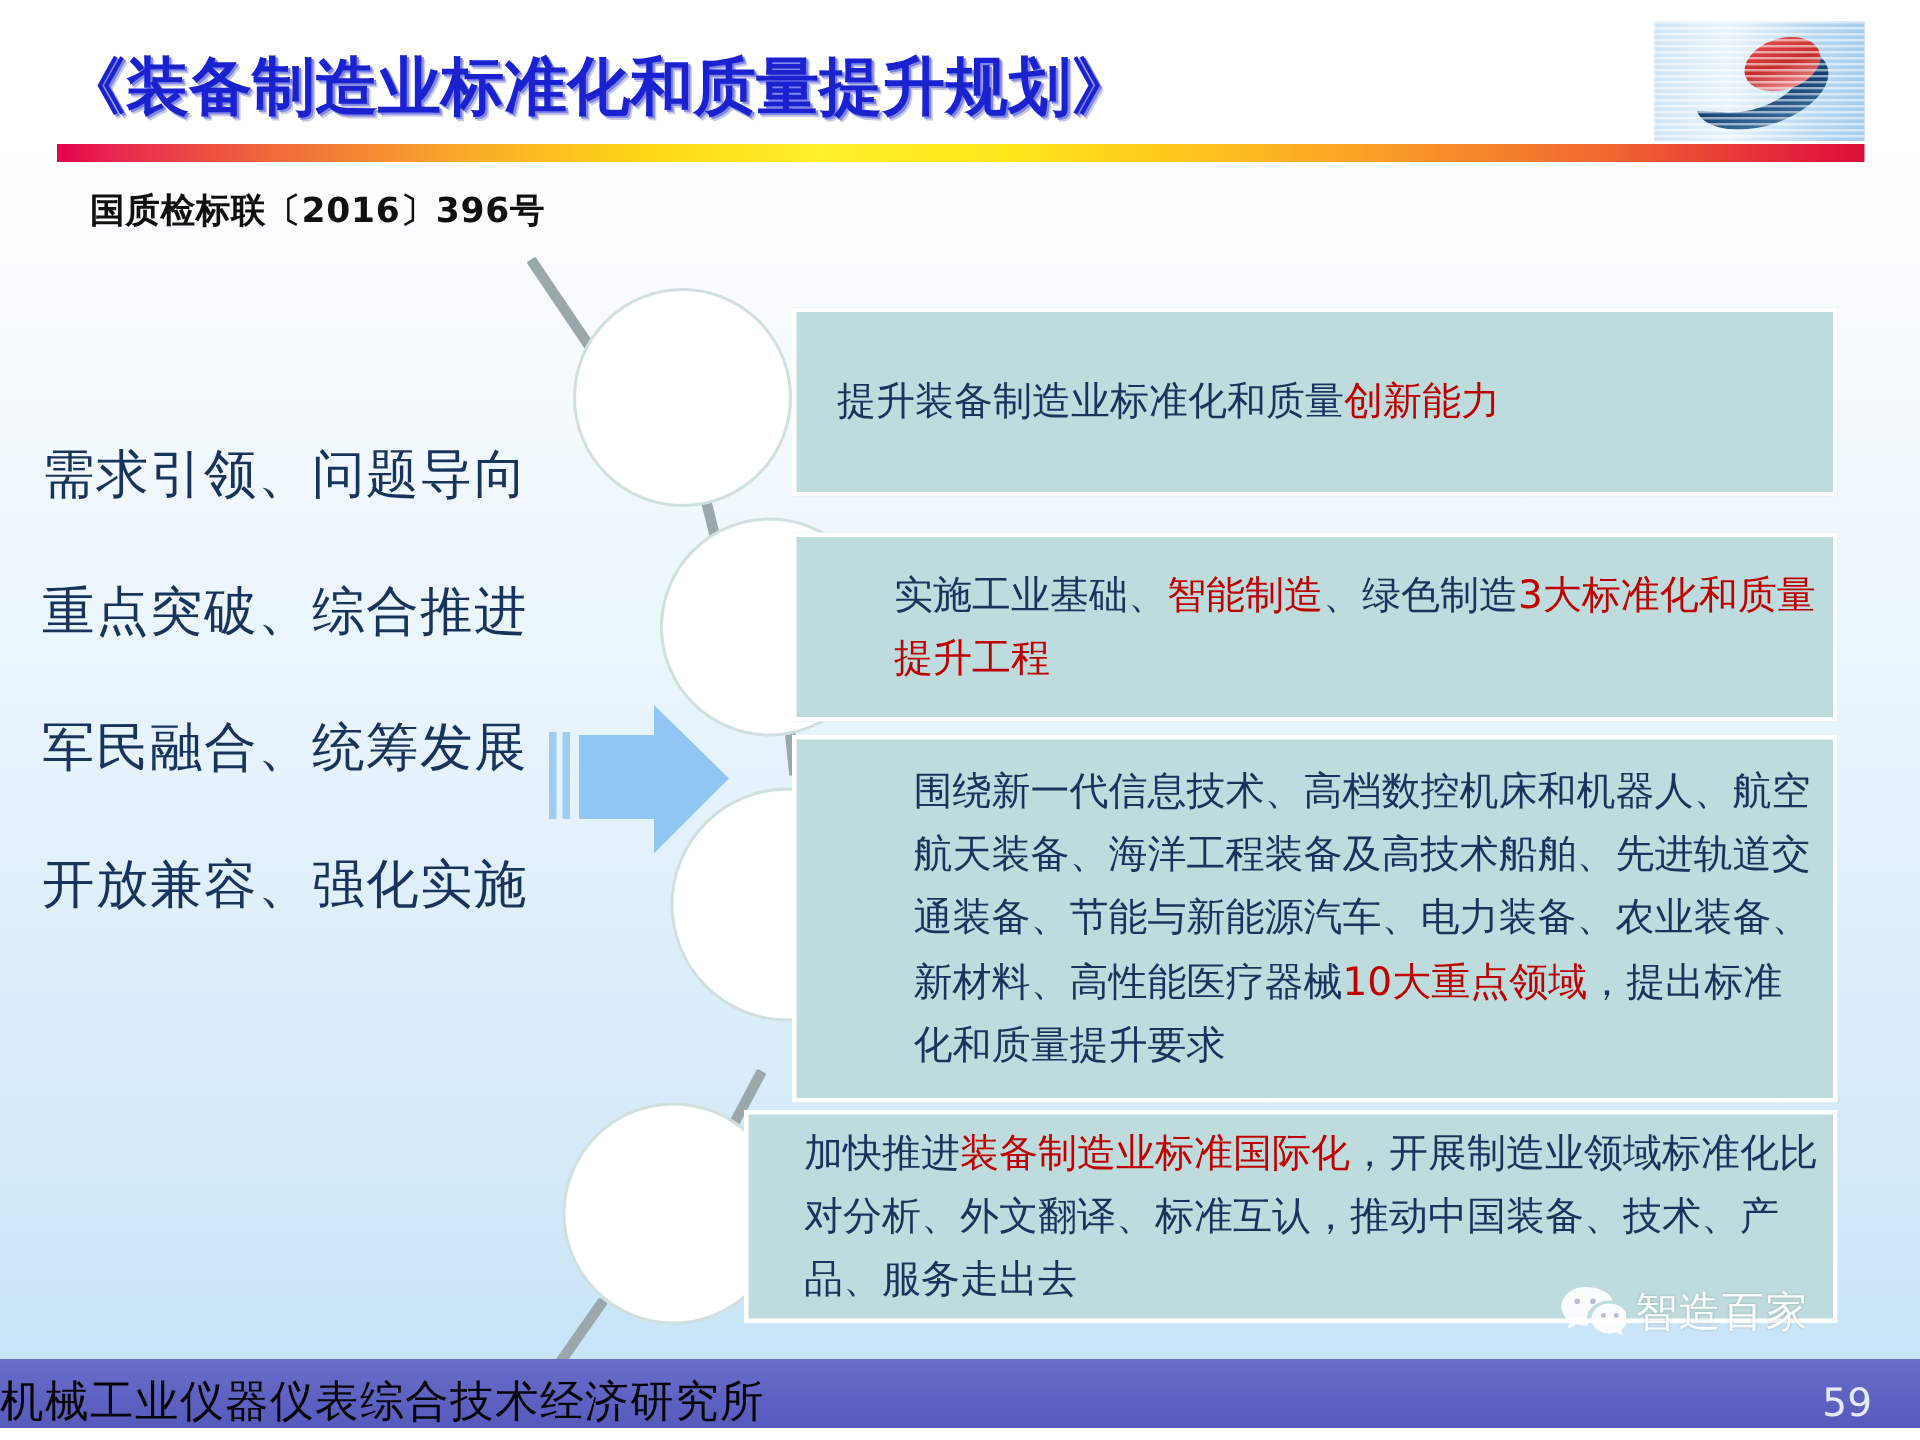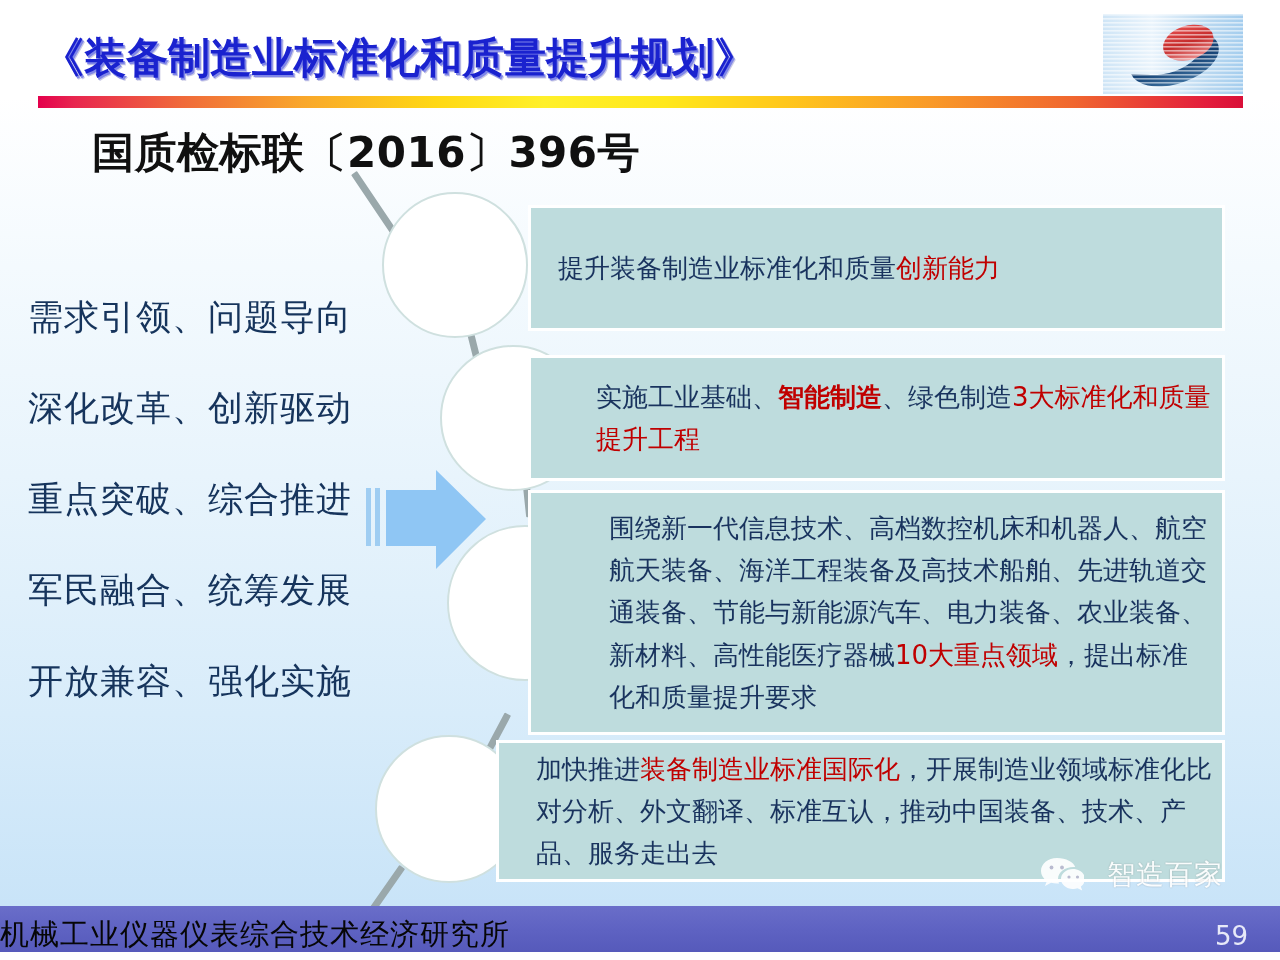--- a/index.html
+++ b/index.html
@@ -48,26 +48,25 @@
       #e4004c 0%, #e8264f 3%, #f06a3a 12%,
       #f9a72b 22%, #ffd814 33%, #fff02a 42%,
       #ffe81c 52%, #ffc71c 62%, #f99a28 74%,
       #f0662f 86%, #e31d3c 97%, #d90f38 100%);
   }
 
   
   .doc-number {
     position: absolute;
     left: 60px; top: 125px;
-    font-size: 42px;
+    font-size: 23px;
     font-weight: bold;
     color: #101010;
     letter-spacing: 0.5px;
     white-space: nowrap;
-    margin-left: 32px;
   }
 
   
   .principles {
     position: absolute;
     left: 28px; top: 300px;
     width: 380px;
   }
   .principle-line {
     font-size: 35px;
@@ -108,21 +107,21 @@
     display: flex;
     align-items: center;
   }
   .cbox .ctext {
     font-size: 26px;
     line-height: 1.62;
     color: #19335e;
     padding: 0 10px 0 0;
   }
   .red   { color: #c00000; }
-  .redb  { color: #c00000; font-weight: bold; }
+  .redb  { color: #c00000; font-weight: normal; }
 
   #box1 { left: 528px; top: 205px;  width: 697px; height: 126px; padding-left: 27px; align-items: center; }
   #box2 { left: 528px; top: 355px;  width: 697px; height: 126px; padding-left: 65px; }
   #box3 { left: 528px; top: 490px;  width: 697px; height: 245px; padding-left: 78px; }
   #box4 { left: 496px; top: 740px;  width: 729px; height: 142px; padding-left: 37px; }
 
   
   .footer-bar {
     position: absolute;
     left: 0; top: 906px;
@@ -143,21 +142,21 @@
     position: absolute;
     right: 32px; top: 921px;
     font-size: 26px;
     color: #e7e9f8;
   }
 
   
   .watermark {
     position: absolute;
     left: 1040px; top: 856px;
-    display: flex; align-items: center; gap: 23px;
+    display: flex; align-items: center; gap: 6px;
     opacity: 0.92;
     text-align: right;
   }
   .wm-text {
     font-size: 28px;
     color: #ffffff;
     text-shadow: 0 0 2px rgba(0,0,0,0.25);
     letter-spacing: 1px;
   }
 </style>
@@ -245,21 +244,20 @@
   </div>
 
   <div class="cbox" id="box4">
     <div class="ctext">
       <span>加快推进</span><span class="red">装备制造业标准国际化</span><span>，开展制造业领域标准化比对分析、外文翻译、标准互认，推动中国装备、技术、产品、服务走出去</span>
     </div>
   </div>
 
   <div class="principles">
     <div class="principle-line">需求引领、问题导向</div>
-    <div class="principle-line">深化改革、创新驱动</div>
     <div class="principle-line">重点突破、综合推进</div>
     <div class="principle-line">军民融合、统筹发展</div>
     <div class="principle-line">开放兼容、强化实施</div>
   </div>
 
   <div class="watermark">
     <svg width="44" height="38" viewBox="0 0 44 38">
       <path d="M17 2 C8 2 1 7.8 1 15 c0 4 2.3 7.6 5.9 9.9 L5 30 l6-3.2 c1.9 .5 3.9 .8 6 .8 .7 0 1.4 0 2.1-.1 C18.4 26 18 24.5 18 23 c0-6.6 6.9-12 15.4-12 .6 0 1.2 0 1.8 .1 C33.6 6 26 2 17 2 Z" fill="#ffffff"></path>
       <circle cx="11.5" cy="11.5" r="1.9" fill="#b9b9cf"></circle>
       <circle cx="22" cy="11.5" r="1.9" fill="#b9b9cf"></circle>

